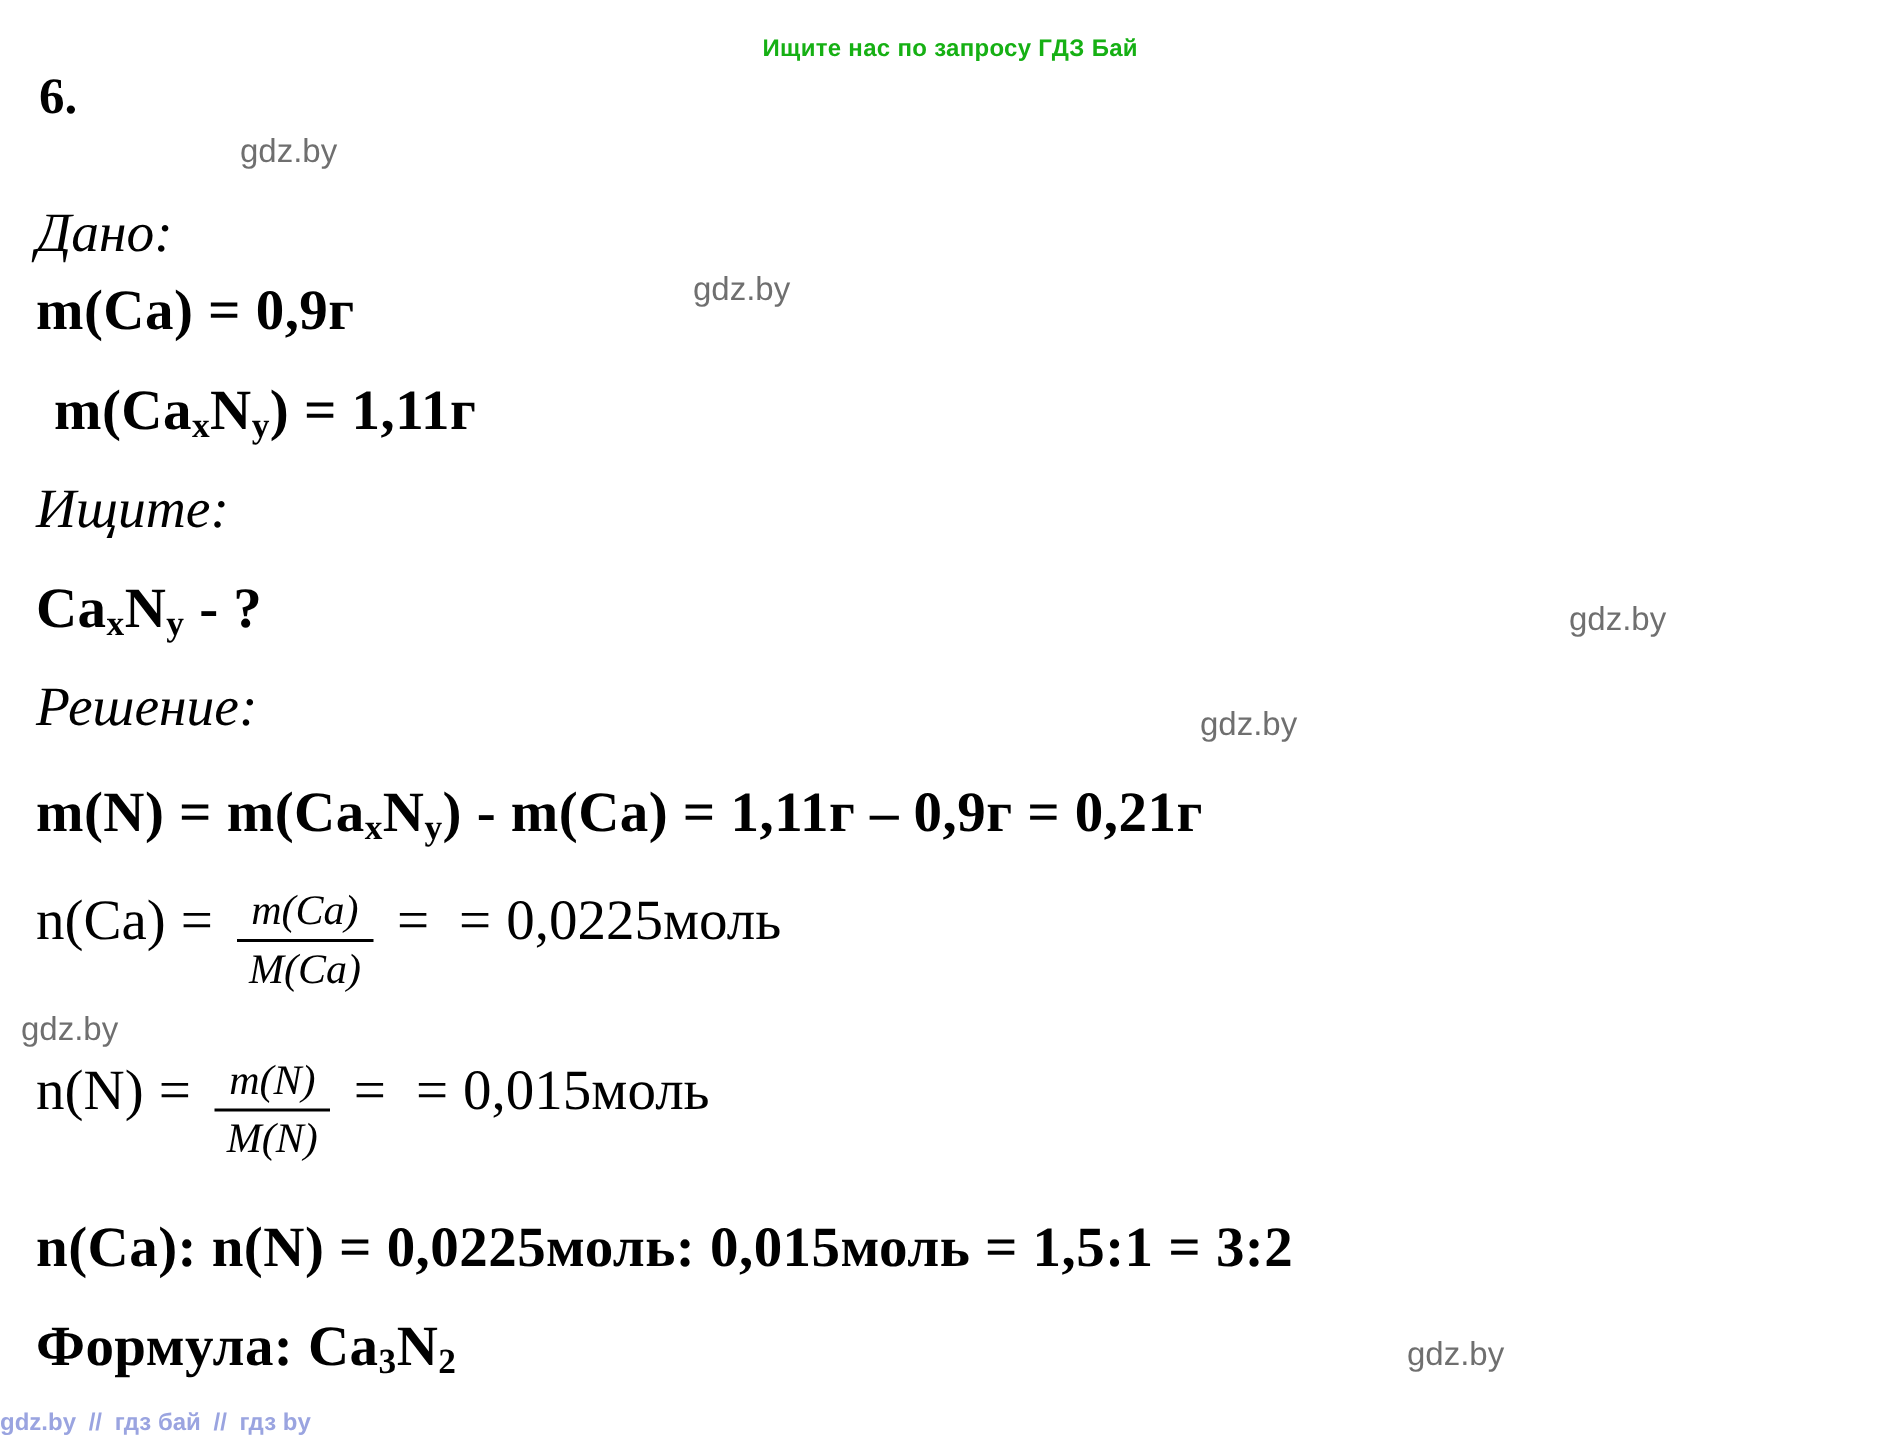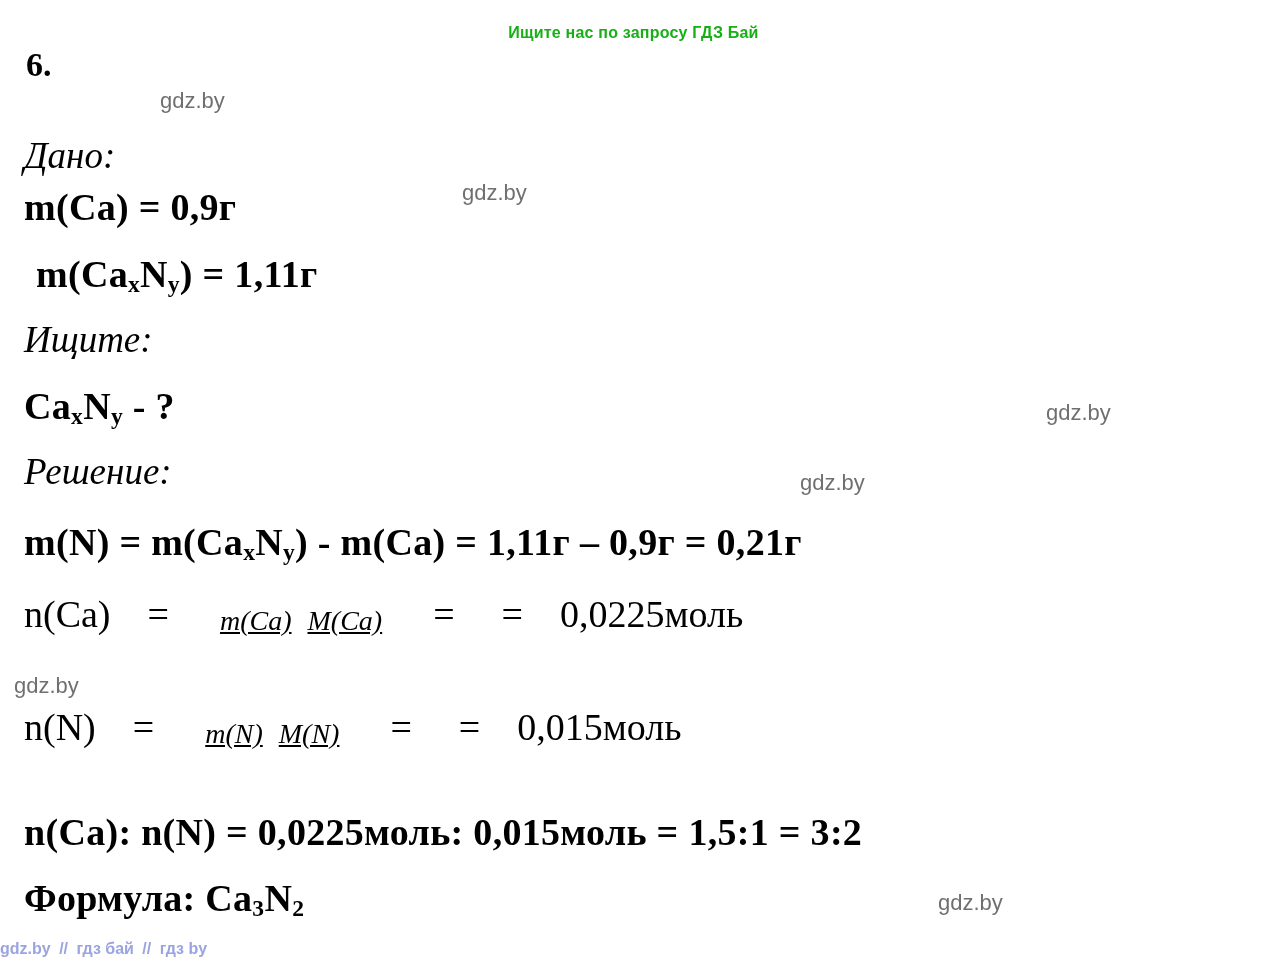--- a/index.html
+++ b/index.html
@@ -78,35 +78,33 @@
 
   sub {
     font-size: 0.62em;
     vertical-align: -0.22em;
   }
 
   
   .eqrow {
     position: absolute;
     display: flex;
-    align-items: flex-end;
+    align-items: flex-start;
     font-size: 38px;
     white-space: nowrap;
     font-family: "Liberation Serif", serif;
-    gap: 27px;
   }
   .eqrow .op { padding: 0 10px; }
   .frac {
     display: inline-flex;
-    flex-direction: row;
+    flex-direction: column;
     align-items: center;
     justify-content: center;
     margin: 0 6px;
     vertical-align: middle;
-    text-decoration: underline;
   }
   .frac .num, .frac .den {
     font-size: 28px;
     line-height: 1.12;
     padding: 0 8px;
     text-align: center;
   }
   .frac .bar {
     width: 100%;
     height: 2px;

